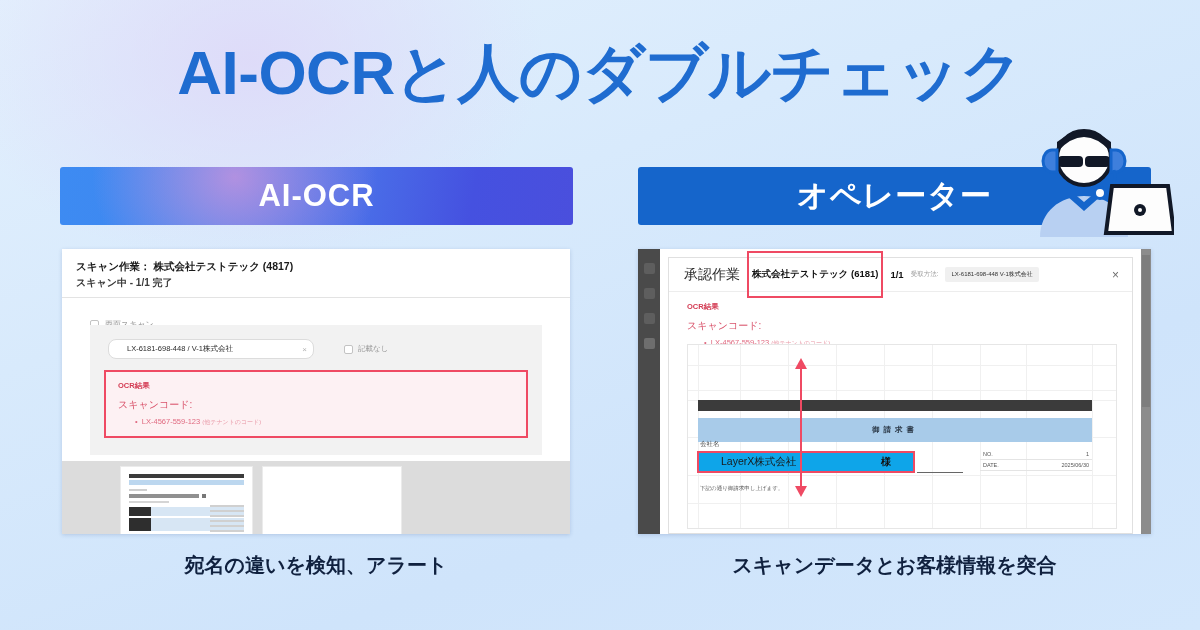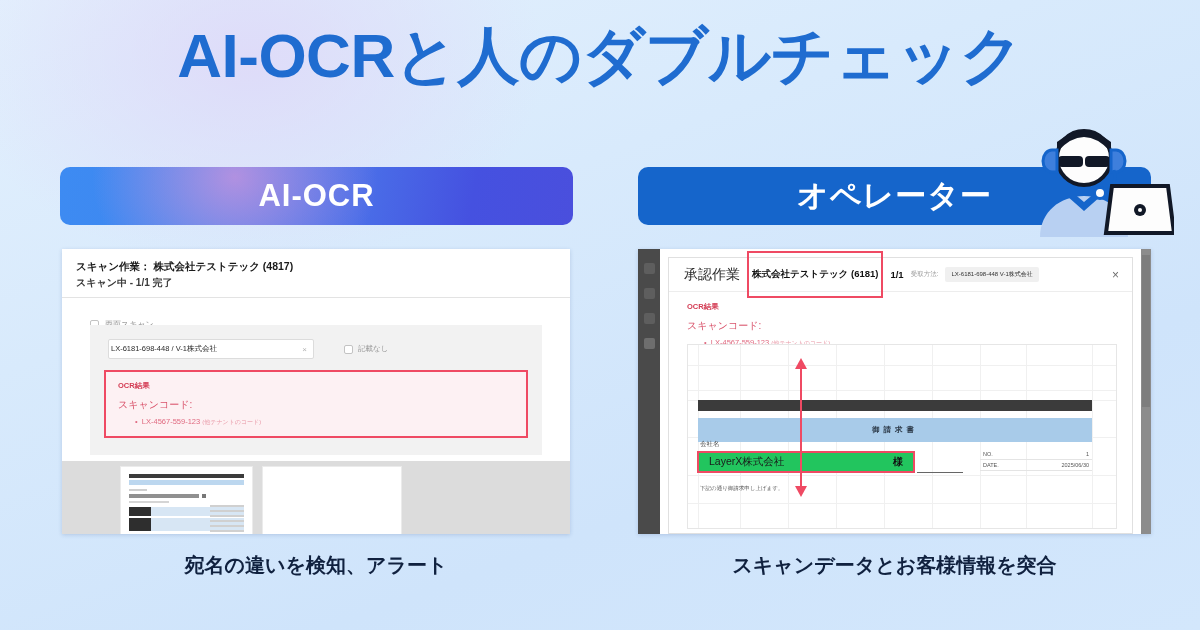--- a/index.html
+++ b/index.html
@@ -11,35 +11,35 @@
   body {
     background:
       radial-gradient(ellipse 420px 300px at 250px 60px, rgba(222,216,248,0.85) 0%, rgba(222,216,248,0) 70%),
       linear-gradient(160deg, #e3f0fd 0%, #d8eafc 35%, #cfe4fb 70%, #d3e7fc 100%);
     position: relative;
   }
 
   
   .title {
     position: absolute;
-    top: 23px; left: 0; width: 1200px;
+    top: 40px; left: 0; width: 1200px;
     text-align: center;
     font-size: 62px;
     font-weight: 800;
     letter-spacing: -0.5px;
     color: #1f6cd0;
     line-height: 1.05;
     white-space: nowrap;
   }
 
   
   .hdr {
     position: absolute;
     height: 58px;
-    border-radius: 10px;
+    border-radius: 3px;
     display: flex;
     align-items: center;
     justify-content: center;
     color: #ffffff;
     font-size: 31px;
     font-weight: 800;
     letter-spacing: 1px;
     overflow: hidden;
   }
   .hdr-left {
@@ -101,22 +101,22 @@
     position: absolute; left: 28px; top: 76px;
     width: 452px; height: 130px;
     background: #f2f2f2;
   }
   .l-inputrow {
     position: absolute; left: 18px; top: 14px;
     display: flex; align-items: center; gap: 14px;
   }
   .l-input {
     width: 206px; height: 20px;
-    background: #fff; border: 1px solid #dcdcdc; border-radius: 2px;
-    display: flex; align-items: center; padding: 0 2px;
+    background: #fff; border: 1px solid #dcdcdc; border-radius: 8px;
+    display: flex; align-items: center; padding: 0 18px;
     font-size: 7.5px; color: #2b2b2b;
     position: relative;
   }
   .l-input .xmark {
     position: absolute; right: 6px; top: 50%; transform: translateY(-50%);
     color: #b3b3b3; font-size: 8px;
   }
   .l-chk2 {
     display: flex; align-items: center; gap: 5px;
     font-size: 7.5px; color: #9a9a9a; padding-left: 16px;
@@ -216,22 +216,22 @@
     font-size: 7.5px; color: #2d3b4a; letter-spacing: 4px; font-weight: 600;
   }
   .inv-lbl {
     position: absolute; left: 12px; top: 95px;
     font-size: 6.5px; color: #4a4a4a;
   }
   .inv-namebox {
     position: absolute; left: 9px; top: 106px;
     width: 218px; height: 22px;
     border: 2px solid #ef4a63;
-    display: flex; align-items: center; padding: 0 10px;
-    background: #22c55e;
+    display: flex; align-items: center; padding: 0 22px;
+    background: #0ea5e9;
   }
   .inv-name { font-size: 10.5px; color: #1a1a1a; font-weight: 500; }
   .inv-sama { margin-left: auto; font-size: 10px; font-weight: 700; color: #111; }
   .inv-underline {
     position: absolute; left: 229px; top: 127px; width: 46px; height: 1px;
     background: #666;
   }
   .inv-meta { position: absolute; left: 292px; top: 104px; width: 112px; }
   .inv-meta .mrow {
     display: flex; justify-content: space-between;

